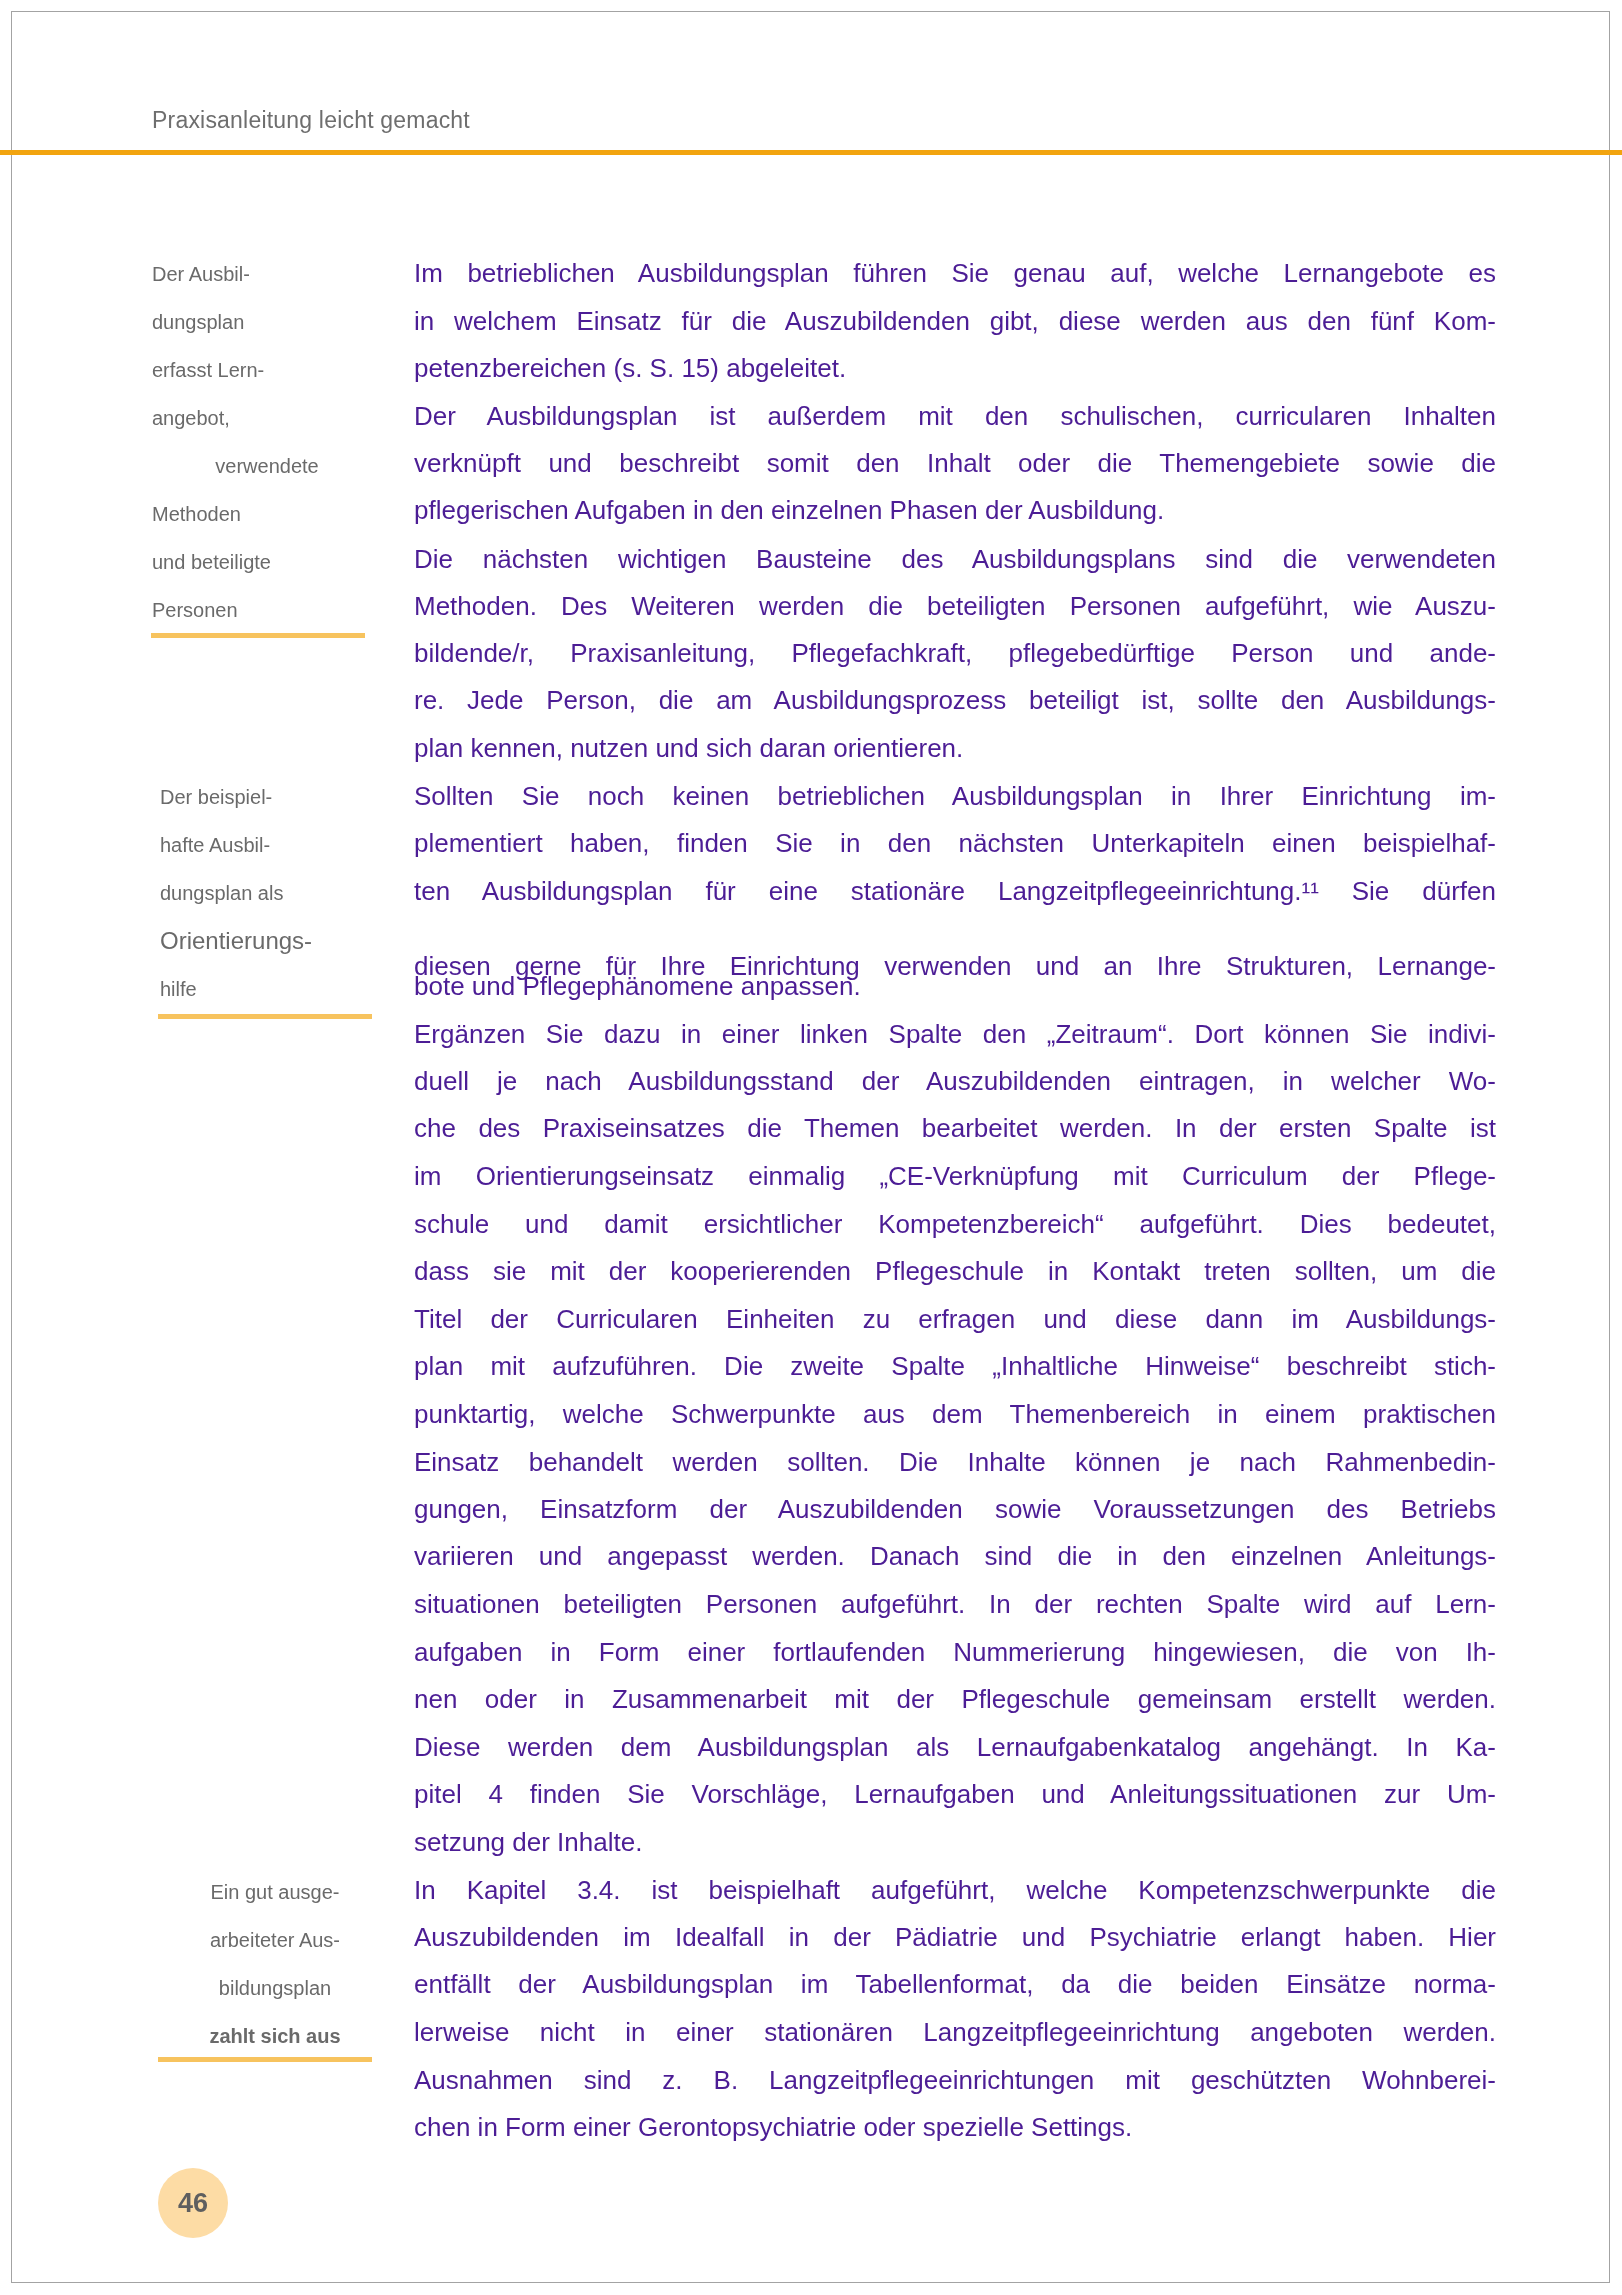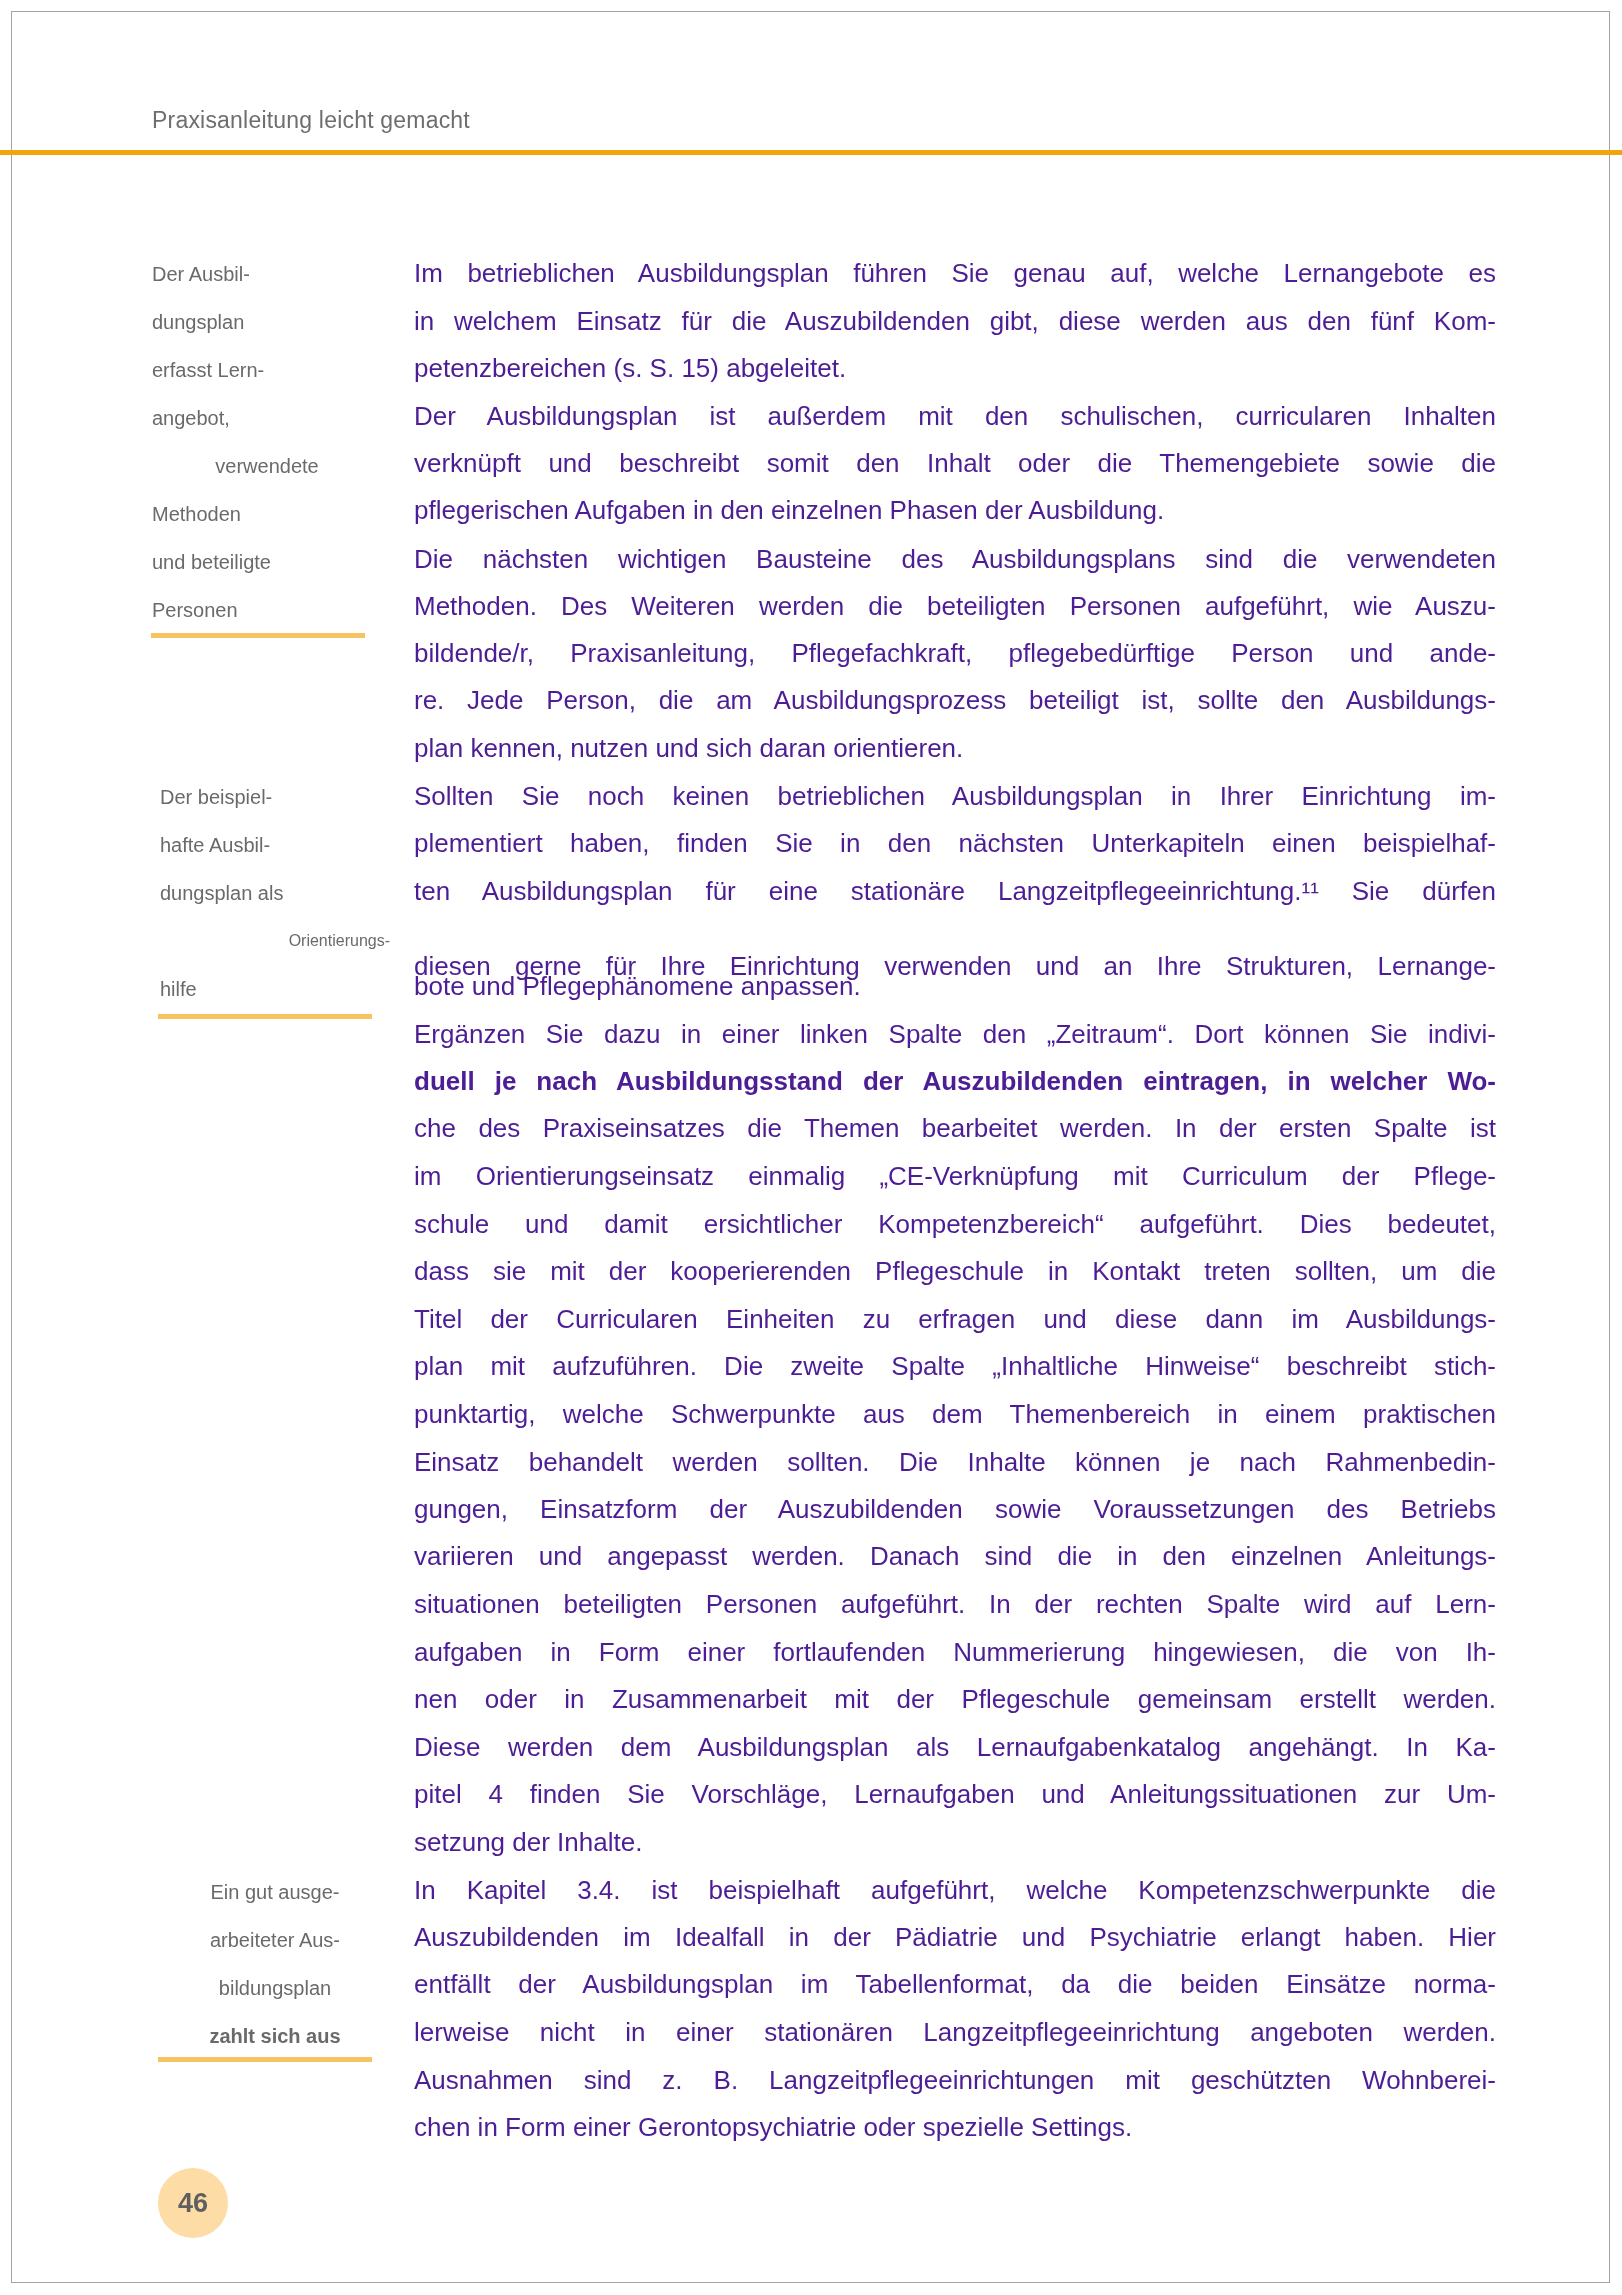--- a/index.html
+++ b/index.html
@@ -66,21 +66,21 @@
   <span class="nl" style="font-size: 20px;">Methoden</span>
   <span class="nl" style="font-size: 20px;">und beteiligte</span>
   <span class="nl" style="font-size: 20px;">Personen</span>
 </div>
 <div class="note-rule" style="left:151px; top:633px; width:214px;"></div>
 
 <div class="note" style="left:160px; top:773px;">
   <span class="nl" style="font-size: 20px;">Der beispiel-</span>
   <span class="nl" style="font-size: 20px;">hafte Ausbil-</span>
   <span class="nl" style="font-size: 20px;">dungsplan als</span>
-  <span class="nl" style="font-size: 16px; text-align: right;">Orientierungs-</span>
+  <span class="nl" style="font-size: 24px;">Orientierungs-</span>
   <span class="nl" style="font-size: 20px;">hilfe</span>
 </div>
 <div class="note-rule" style="left:158px; top:1014px; width:214px;"></div>
 
 <div class="note" style="left:160px; top:1868px;text-align:center;">
   <span class="nl" style="font-size: 20px;">Ein gut ausge-</span>
   <span class="nl" style="font-size: 20px;">arbeiteter Aus-</span>
   <span class="nl" style="font-size: 20px;">bildungsplan</span>
   <span class="nl" style="font-size: 20px; font-weight: bold;">zahlt sich aus</span>
 </div>
@@ -102,21 +102,21 @@
   <div class="line j" style="top:677px;">re. Jede Person, die am Ausbildungsprozess beteiligt ist, sollte den Ausbildungs-</div>
   <div class="line l" style="top:725px;">plan kennen, nutzen und sich daran orientieren.</div>
 
   <div class="line j" style="top:773px;">Sollten Sie noch keinen betrieblichen Ausbildungsplan in Ihrer Einrichtung im-</div>
   <div class="line j" style="top:820px;">plementiert haben, finden Sie in den nächsten Unterkapiteln einen beispielhaf-</div>
   <div class="line j" style="top:868px;">ten Ausbildungsplan für eine stationäre Langzeitpflegeeinrichtung.¹¹ Sie dürfen</div>
   <div class="line j" style="top:915px;margin-top:28px;">diesen gerne für Ihre Einrichtung verwenden und an Ihre Strukturen, Lernange-</div>
   <div class="line l" style="top:963px;">bote und Pflegephänomene anpassen.</div>
 
   <div class="line j" style="top:1011px;">Ergänzen Sie dazu in einer linken Spalte den „Zeitraum“. Dort können Sie indivi-</div>
-  <div class="line j" style="top:1058px;font-weight:bold;">duell je nach Ausbildungsstand der Auszubildenden eintragen, in welcher Wo-</div>
+  <div class="line j" style="top:1058px;">duell je nach Ausbildungsstand der Auszubildenden eintragen, in welcher Wo-</div>
   <div class="line j" style="top:1105px;">che des Praxiseinsatzes die Themen bearbeitet werden. In der ersten Spalte ist</div>
   <div class="line j" style="top:1153px;">im Orientierungseinsatz einmalig „CE-Verknüpfung mit Curriculum der Pflege-</div>
   <div class="line j" style="top:1201px;">schule und damit ersichtlicher Kompetenzbereich“ aufgeführt. Dies bedeutet,</div>
   <div class="line j" style="top:1248px;">dass sie mit der kooperierenden Pflegeschule in Kontakt treten sollten, um die</div>
   <div class="line j" style="top:1296px;">Titel der Curricularen Einheiten zu erfragen und diese dann im Ausbildungs-</div>
   <div class="line j" style="top:1343px;">plan mit aufzuführen. Die zweite Spalte „Inhaltliche Hinweise“ beschreibt stich-</div>
   <div class="line j" style="top:1391px;">punktartig, welche Schwerpunkte aus dem Themenbereich in einem praktischen</div>
   <div class="line j" style="top:1439px;">Einsatz behandelt werden sollten. Die Inhalte können je nach Rahmenbedin-</div>
   <div class="line j" style="top:1486px;">gungen, Einsatzform der Auszubildenden sowie Voraussetzungen des Betriebs</div>
   <div class="line j" style="top:1533px;">variieren und angepasst werden. Danach sind die in den einzelnen Anleitungs-</div>

